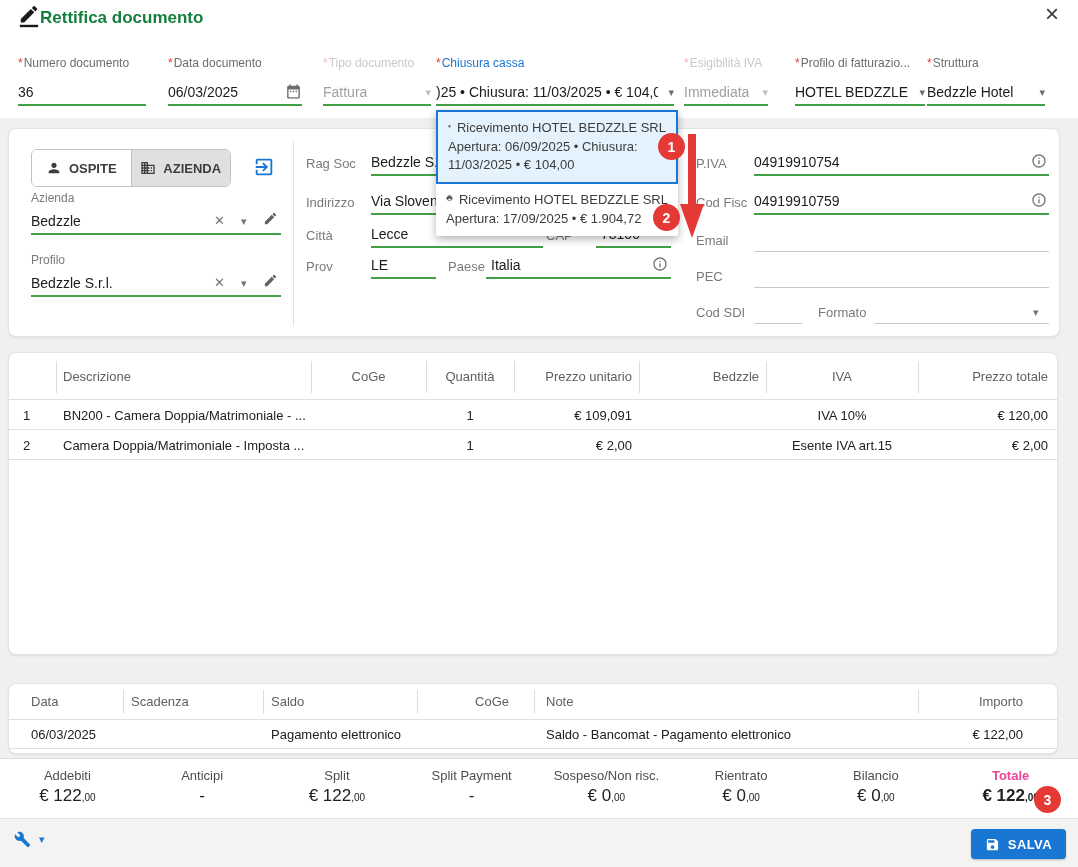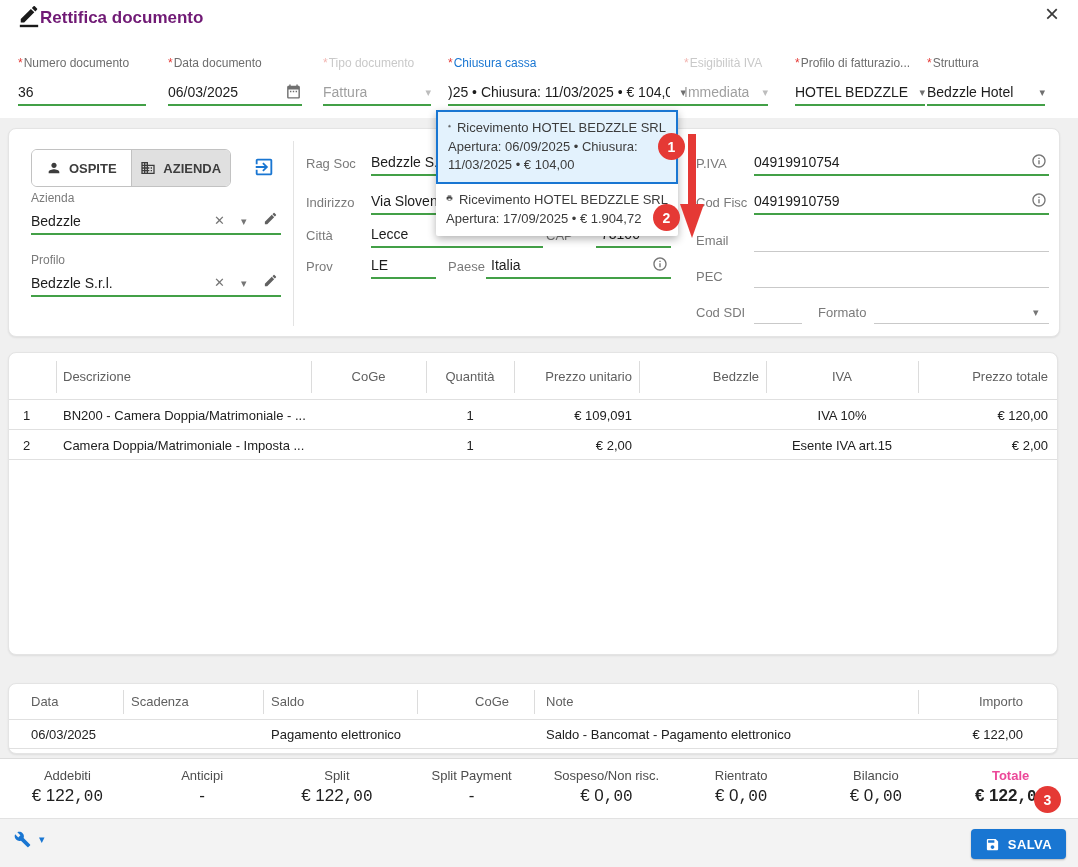--- a/index.html
+++ b/index.html
@@ -3,21 +3,21 @@
 <meta charset="utf-8">
 <style>
   html,body{margin:0;padding:0;}
   body{
     width:1078px;height:867px;position:relative;overflow:hidden;
     background:#ffffff;font-family:"Liberation Sans",sans-serif;
     -webkit-font-smoothing:antialiased;color:#1c1c1c;
   }
   
   .hdr-icon{position:absolute;left:18px;top:6px;width:22px;height:22px;}
-  .dlg-title{position:absolute;left:40px;top:8px;font-size:17px;font-weight:700;color:#701a75;}
+  .dlg-title{position:absolute;left:40px;top:8px;font-size:17px;font-weight:700;color:#15803d;}
   .close-btn{position:absolute;right:12px;top:0px;width:28px;height:28px;font-size:24px;font-weight:300;
     color:#3a3a3a;display:flex;align-items:center;justify-content:center;cursor:pointer;}
   
   .field{position:absolute;top:56px;height:50px;}
   .field .lbl{font-size:12px;color:#6d6d6d;white-space:nowrap;}
   .field .ast{color:#e53935;margin-right:1px;}
   .field .val{position:absolute;left:0;bottom:6px;font-size:14px;color:#1c1c1c;white-space:nowrap;overflow:hidden;}
   .field .rule{position:absolute;left:0;right:0;bottom:0;height:2px;background:#43a047;}
   .field .caret{position:absolute;right:0;bottom:7px;font-size:11px;color:#6f6f6f;}
   .field.disabled .lbl{color:#c9c9c9;}
@@ -55,21 +55,21 @@
   .hdrdiv{position:absolute;width:1px;background:#dcdcdc;}
   .r{text-align:right;}
   
   #summary{position:absolute;left:0;top:758px;width:1078px;height:60px;background:#fff;border-top:1px solid #dcdcdc;box-sizing:border-box;display:flex;}
   .sum-col{flex:1;text-align:center;padding-top:9px;}
   .sum-lbl{font-size:13px;color:#4d4d4d;}
   .sum-val{margin-top:3px;font-size:17px;color:#212121;}
   .sum-col.bold .sum-lbl{font-weight:700;color:#ec4899;}
   .sum-col.bold .sum-val{font-weight:700;}
   .mi{font-size:17px;}
-  .md{font-size:16px;font-family:Liberation Mono, monospace;}
+  .md{font-size:10px;}
   
   #footer{position:absolute;left:0;top:818px;width:1078px;height:49px;background:#f3f3f3;border-top:1px solid #e2e2e2;box-sizing:border-box;}
   .wrench-btn{position:absolute;left:14px;top:12px;display:flex;align-items:center;gap:8px;cursor:pointer;}
   .wrench-caret{font-size:11px;color:#1976d2;}
   .save-btn{position:absolute;right:12px;top:10px;height:30px;padding:0 14px;border:none;border-radius:4px;
     background:#1976d2;color:#fff;font-family:"Liberation Sans",sans-serif;font-size:13px;font-weight:700;
     letter-spacing:.4px;display:flex;align-items:center;gap:8px;cursor:pointer;box-shadow:0 1px 2px rgba(0,0,0,.25);}
   
   #dropdown{position:absolute;left:436px;top:110px;width:242px;background:#fff;z-index:10;
     box-shadow:0 3px 8px rgba(0,0,0,0.3);border-radius:2px;box-sizing:border-box;}
@@ -108,21 +108,21 @@
       </svg>
   </span>
   <div class="rule"></div>
 </div>
 <div class="field disabled" style="left:323px;width:108px;">
   <div class="lbl"><span class="ast">*</span><span>Tipo documento</span></div>
   <div class="val">Fattura</div>
   <span class="caret">▾</span>
   <div class="rule"></div>
 </div>
-<div class="field blue" style="left:436px;width:238px;margin-left:12px;">
+<div class="field blue" style="left:436px;width:238px;">
   <div class="lbl"><span class="ast">*</span><span>Chiusura cassa</span></div>
   <div class="val" style="right:16px;"><span>)25 • Chiusura: 11/03/2025 • € 104,00</span></div>
   <span class="caret">▾</span>
   <div class="rule"></div>
 </div>
 <div class="field disabled" style="left:684px;width:84px;">
   <div class="lbl"><span class="ast">*</span><span>Esigibilità IVA</span></div>
   <div class="val">Immediata</div>
   <span class="caret">▾</span>
   <div class="rule"></div>

